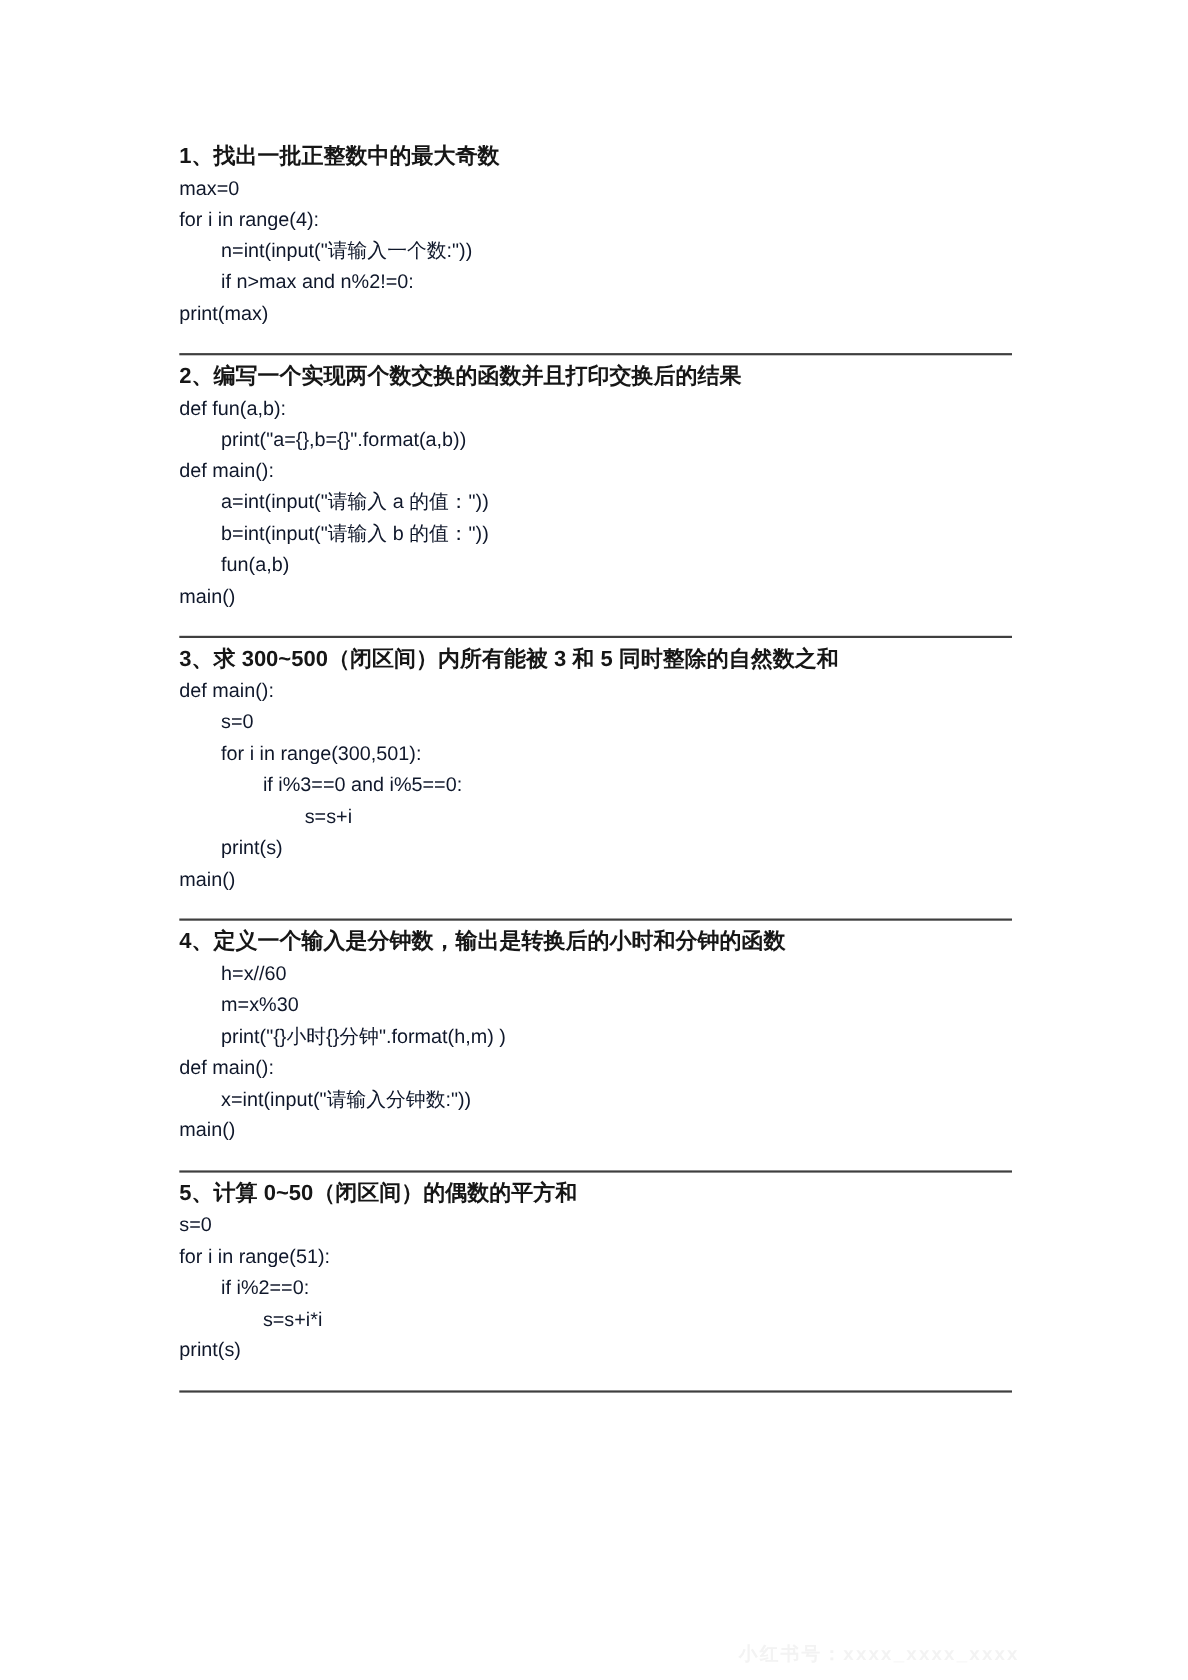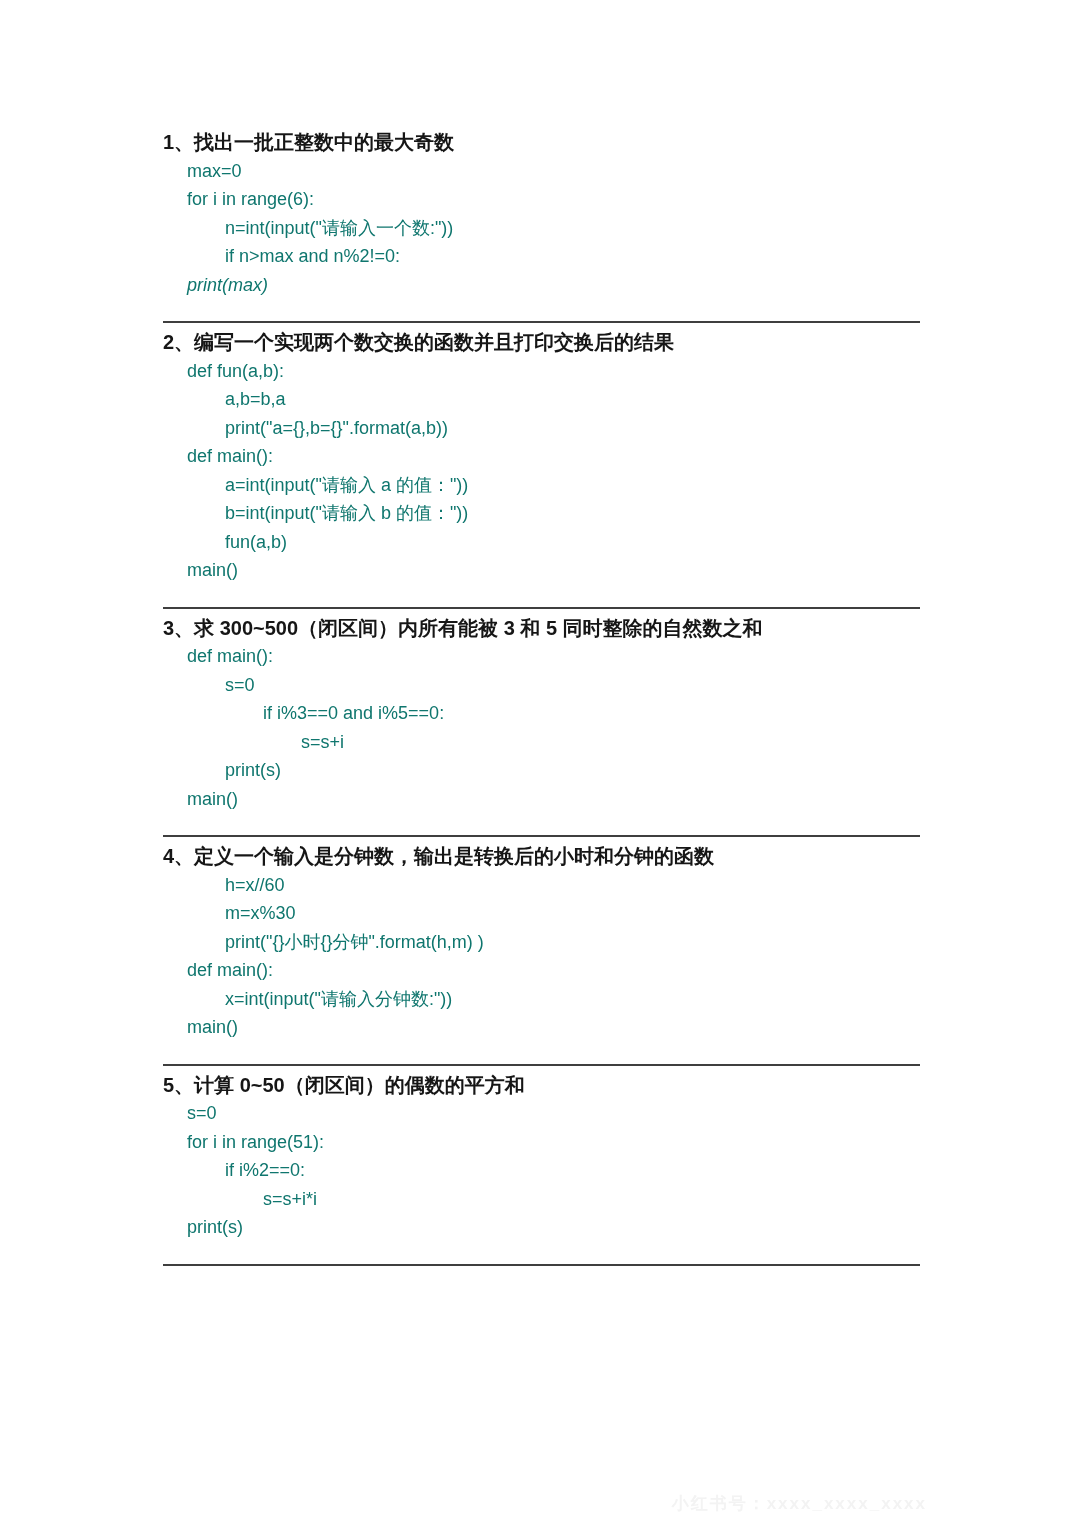--- a/index.html
+++ b/index.html
@@ -28,22 +28,21 @@
     font-size: 20px;
     font-weight: bold;
     line-height: 28.5px;
     color: #161616;
     white-space: pre;
   }
   .code-line {
     font-size: 18px;
     line-height: 28.5px;
     white-space: pre;
-    color: #0f766e;
-    margin-left: 24px;
+    color: #0f172a;
   }
   .divider {
     border: none;
     border-top: 2px solid #3f3f3f;
     margin: 22px 0 5px 0;
     height: 0;
     width: 100%;
   }
   
   .wm-badge {
@@ -79,48 +78,48 @@
 </style>
 </head>
 <body>
 
 <main class="page">
   <div class="content" id="sections-root">
   <section class="exercise">
     <h2 class="heading">1、找出一批正整数中的最大奇数</h2>
     <div class="code-block">
           <div class="code-line" style="padding-left: 0px;">max=0</div>
-          <div class="code-line" style="padding-left: 0px;">for i in range(6):</div>
+          <div class="code-line" style="padding-left: 0px;">for i in range(4):</div>
           <div class="code-line" style="padding-left: 38px;">n=int(input("请输入一个数:"))</div>
           <div class="code-line" style="padding-left: 38px;">if n&gt;max and n%2!=0:</div>
-          <div class="code-line" style="padding-left: 0px; font-style: italic;">print(max)</div>
+          <div class="code-line" style="padding-left: 0px;">print(max)</div>
         </div>
     <hr class="divider">
   </section>
 
   <section class="exercise">
     <h2 class="heading">2、编写一个实现两个数交换的函数并且打印交换后的结果</h2>
     <div class="code-block">
           <div class="code-line" style="padding-left: 0px;">def fun(a,b):</div>
-          <div class="code-line" style="padding-left: 38px;">a,b=b,a</div>
           <div class="code-line" style="padding-left: 38px;">print("a={},b={}".format(a,b))</div>
           <div class="code-line" style="padding-left: 0px;">def main():</div>
           <div class="code-line" style="padding-left: 38px;">a=int(input("请输入 a 的值："))</div>
           <div class="code-line" style="padding-left: 38px;">b=int(input("请输入 b 的值："))</div>
           <div class="code-line" style="padding-left: 38px;">fun(a,b)</div>
           <div class="code-line" style="padding-left: 0px;">main()</div>
         </div>
     <hr class="divider">
   </section>
 
   <section class="exercise">
     <h2 class="heading">3、求 300~500（闭区间）内所有能被 3 和 5 同时整除的自然数之和</h2>
     <div class="code-block">
           <div class="code-line" style="padding-left: 0px;">def main():</div>
           <div class="code-line" style="padding-left: 38px;">s=0</div>
+          <div class="code-line" style="padding-left: 38px;">for i in range(300,501):</div>
           <div class="code-line" style="padding-left: 76px;">if i%3==0 and i%5==0:</div>
           <div class="code-line" style="padding-left: 114px;">s=s+i</div>
           <div class="code-line" style="padding-left: 38px;">print(s)</div>
           <div class="code-line" style="padding-left: 0px;">main()</div>
         </div>
     <hr class="divider">
   </section>
 
   <section class="exercise">
     <h2 class="heading">4、定义一个输入是分钟数，输出是转换后的小时和分钟的函数</h2>

